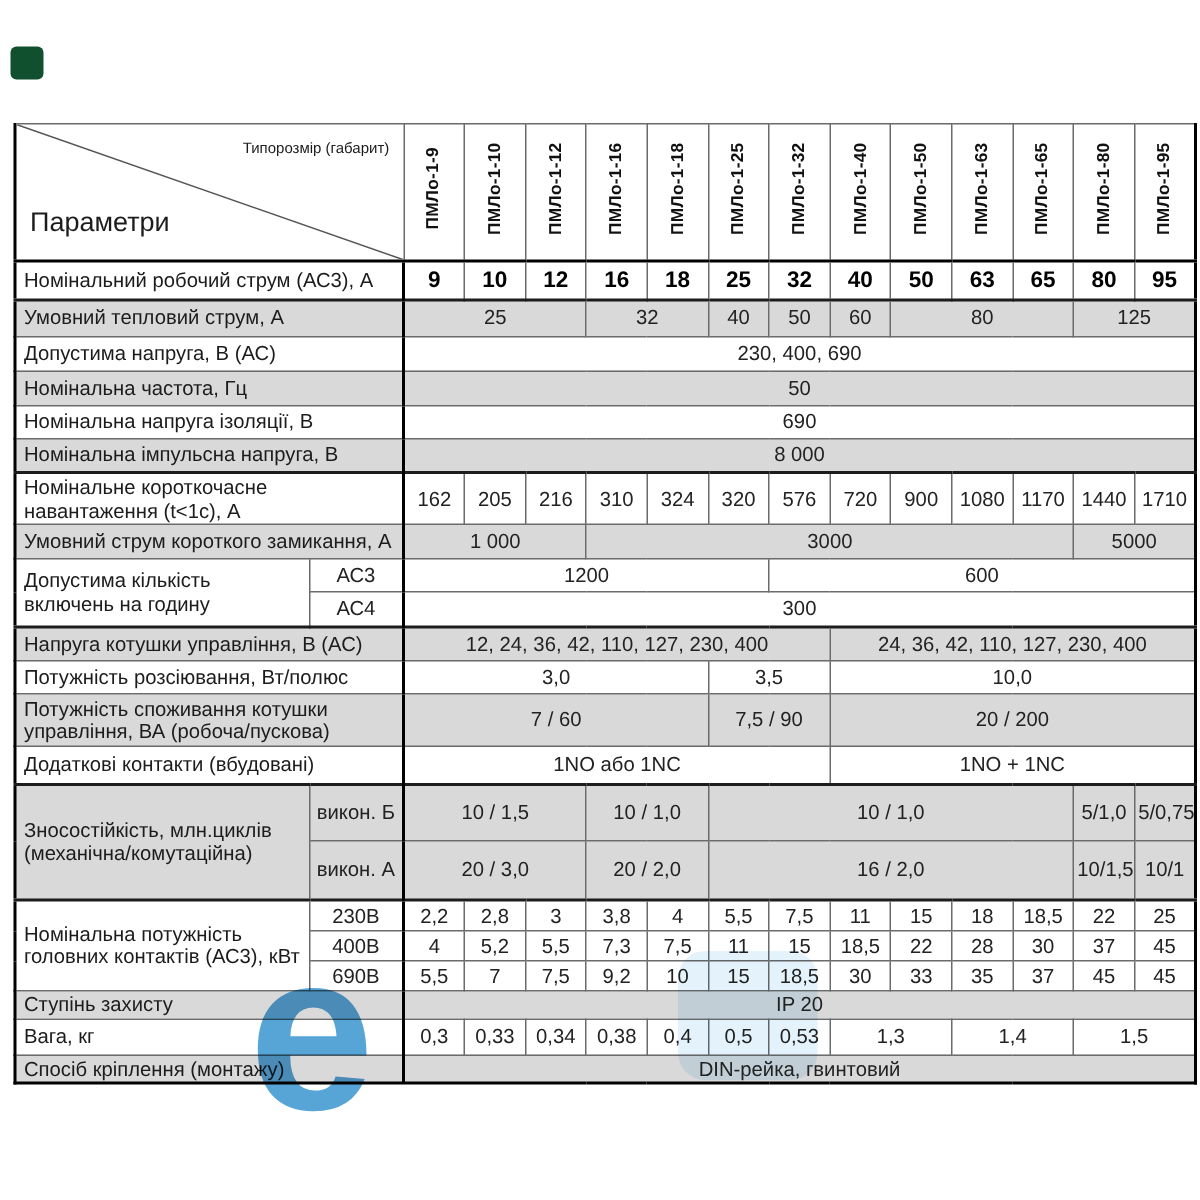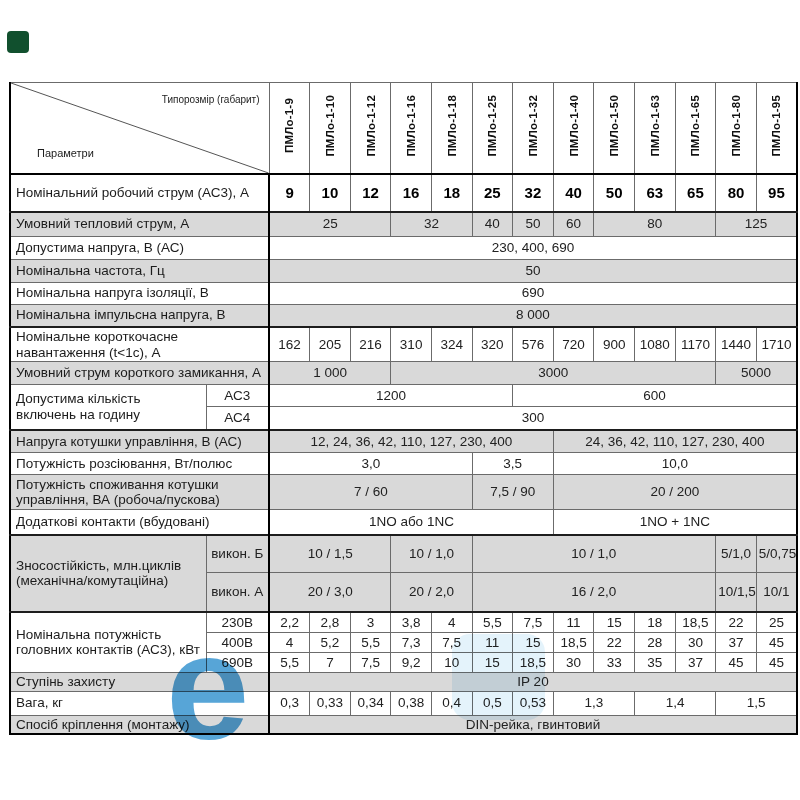--- a/index.html
+++ b/index.html
@@ -15,21 +15,21 @@
   table.spec{
     position:absolute;left:9px;top:82px;width:789px;
     border-collapse:collapse;table-layout:fixed;
     border:2px solid #000;border-top:1px solid #9a9a9a;
   }
   td,th{border:1px solid #6b6b6b;}
   thead th{height:90px;border-bottom:2px solid #000;vertical-align:middle;padding:0;}
   th.corner{position:relative;font-weight:normal;}
   th.corner .diag{position:absolute;left:0;top:0;width:100%;height:100%;}
   .corner-tr{position:absolute;top:11px;right:9px;font-size:10px;color:#1c1c1c;}
-  .corner-bl{position:absolute;bottom:14px;left:9px;font-size:11px;color:#1c1c1c;margin-left:17px;}
+  .corner-bl{position:absolute;bottom:14px;left:9px;font-size:18px;color:#1c1c1c;}
   th.colhead div{
     writing-mode:vertical-rl;transform:rotate(180deg);
     margin:0 auto;padding-top:5px;
     font-size:11.5px;font-weight:bold;color:#111;letter-spacing:.2px;white-space:nowrap;
   }
   tbody td{
     text-align:center;font-size:13.5px;color:#222;padding:0 2px;
     line-height:1.15;vertical-align:middle;background:#fff;
   }
   tbody td.label{text-align:left;padding:1px 5px;color:#1c1c1c;}
@@ -101,21 +101,21 @@
         </th>
         <th class="colhead">
           <div>ПМЛо-1-80</div>
         </th>
         <th class="colhead">
           <div>ПМЛо-1-95</div>
         </th>
       </tr>
   </thead>
   <tbody id="spec-body">
-      <tr class="boldrow" style="height: 38px; padding-left: 30px;">
+      <tr class="boldrow" style="height: 26px; padding-left: 30px;">
         <td class="label" colspan="2" rowspan="1">Номінальний робочий струм (АС3), А</td>
         <td class="data dfirst" colspan="1">9</td>
         <td class="data" colspan="1">10</td>
         <td class="data" colspan="1">12</td>
         <td class="data" colspan="1">16</td>
         <td class="data" colspan="1">18</td>
         <td class="data" colspan="1">25</td>
         <td class="data" colspan="1">32</td>
         <td class="data" colspan="1">40</td>
         <td class="data" colspan="1">50</td>

